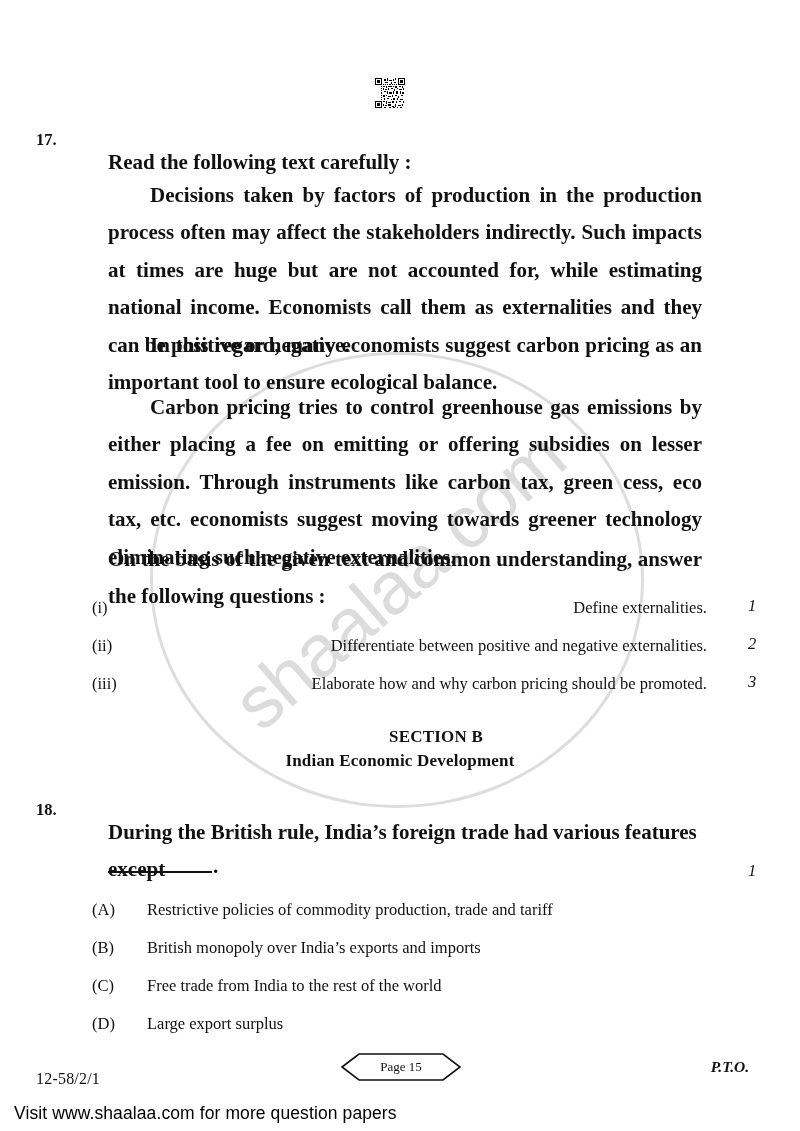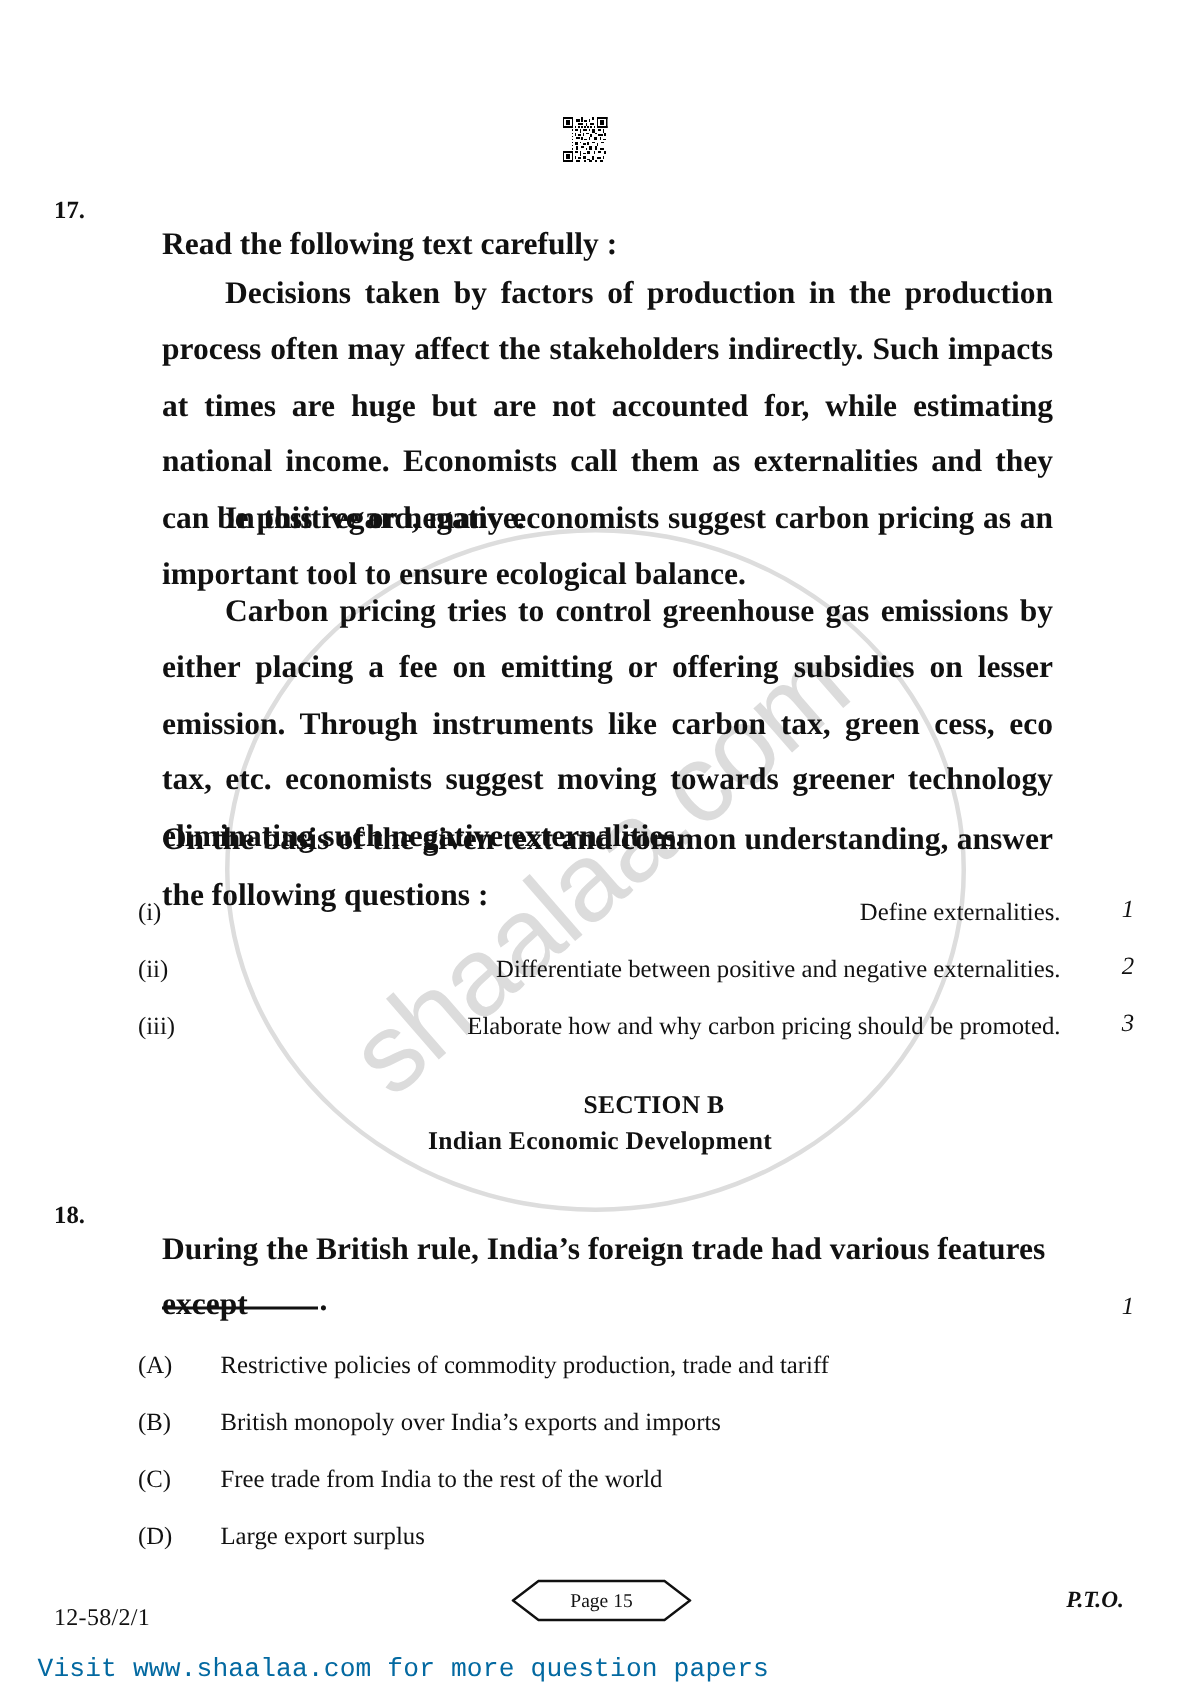--- a/index.html
+++ b/index.html
@@ -208,25 +208,24 @@
     height: 30px;
     display: flex;
     align-items: center;
     justify-content: center;
     font-size: 13px;
   }
   .site-footer {
     position: absolute;
     left: 14px;
     top: 1089px;
-    font-family: Liberation Mono, monospace;
+    font-family: Liberation Sans, sans-serif;
     font-size: 17.5px;
-    color: #0369a1;
+    color: #000000;
     letter-spacing: 0.1px;
-    margin-left: 11px;
   }
 </style>
 </head>
 <body>
 
 <div class="page">
 
   <div class="watermark-layer">
     <div class="wm-circle"></div>
     <div class="wm-text">shaalaa.com</div>

